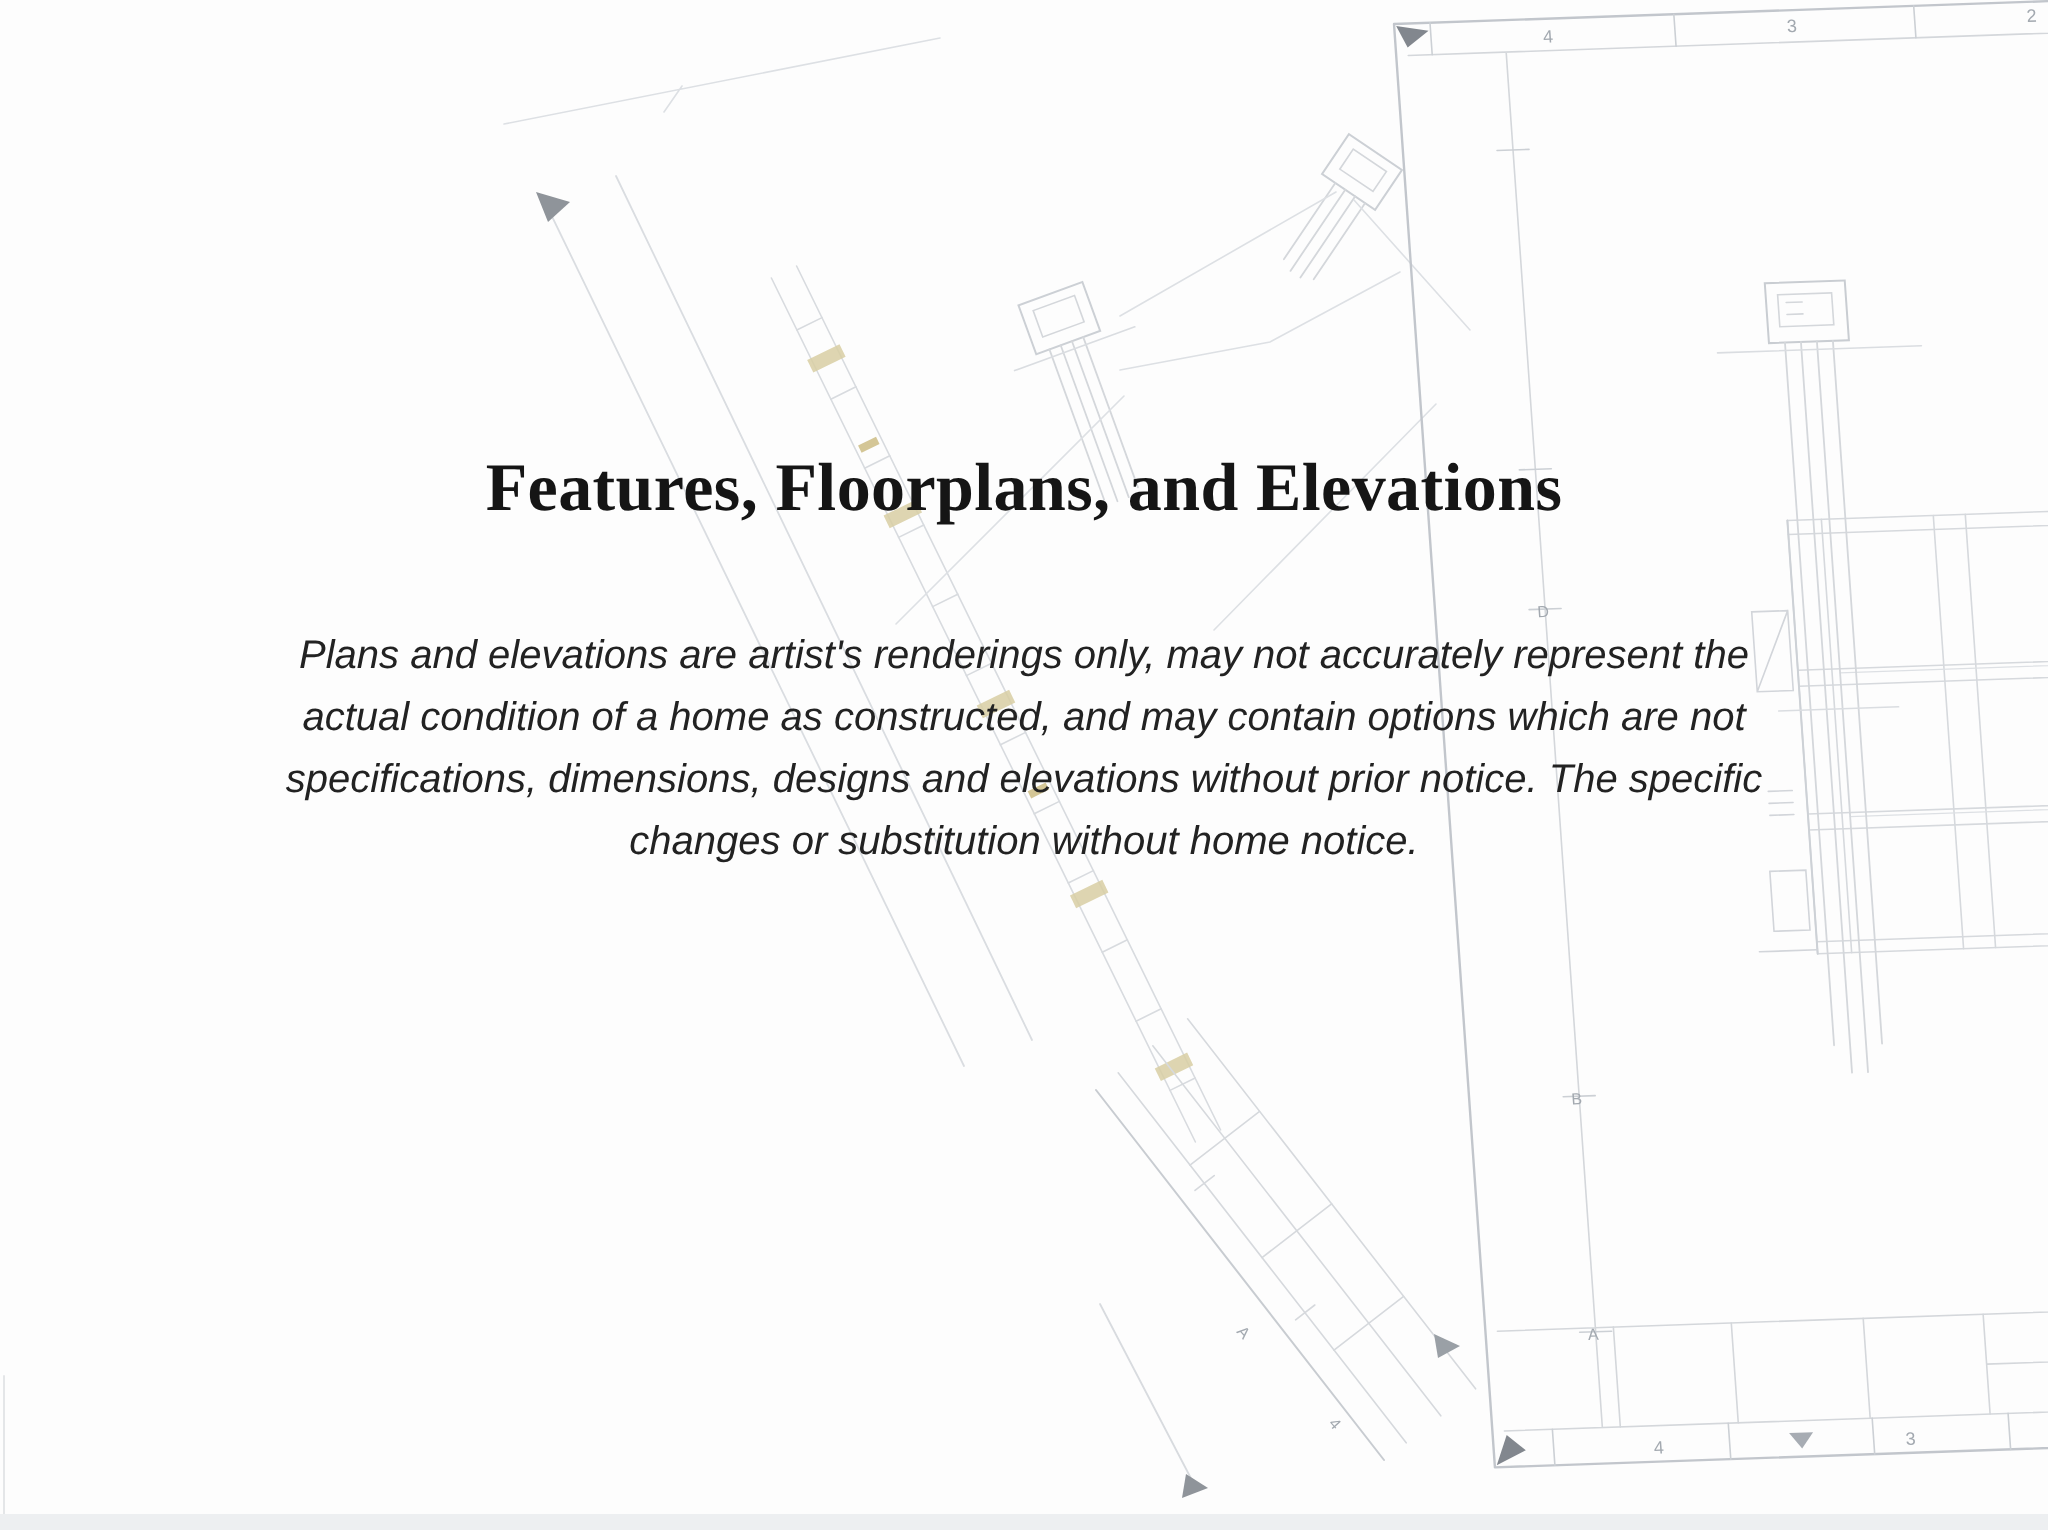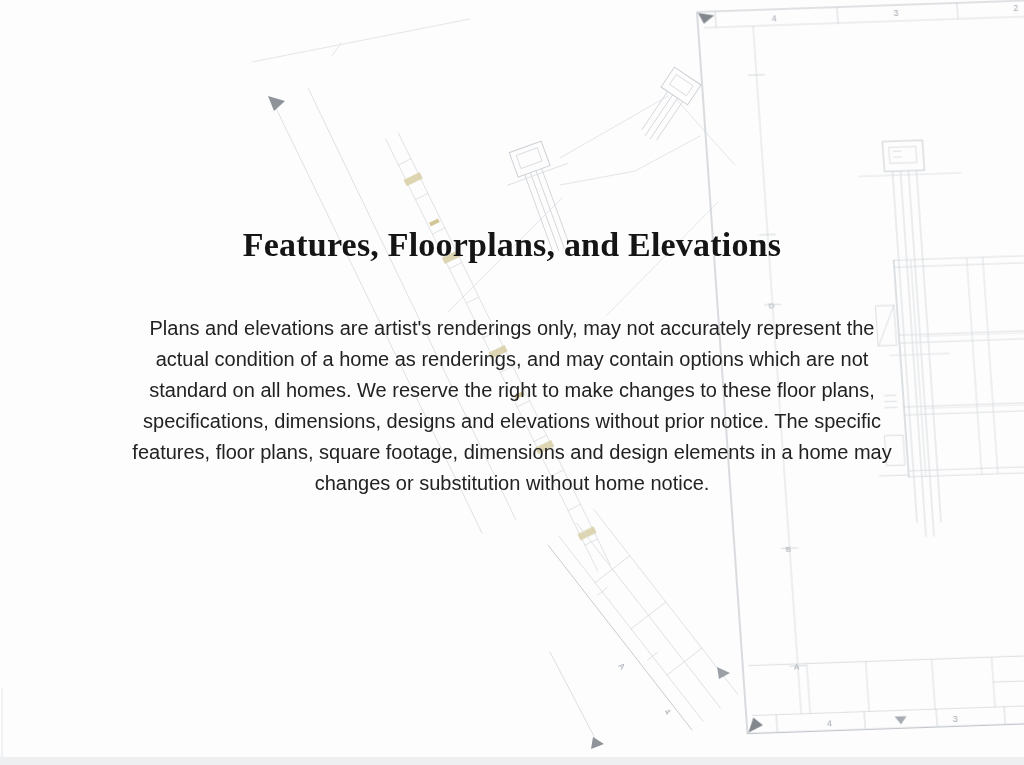--- a/index.html
+++ b/index.html
@@ -21,21 +21,21 @@
     letter-spacing:0.2px;
     color:#151515;
   }
   .disclaimer{
     position:absolute;left:0;top:313px;width:100%;
     text-align:center;
     font-size:20px;
     color:#222222;
   }
   .disclaimer .line{
-    height:31px;line-height:31px;white-space:nowrap;
+    height:31px;line-height:31px;white-space:nowrap;font-style:italic;
   }
   .ruler-label{
     font-family:"Liberation Sans", sans-serif;
     fill:#a3a9b0;
   }
 </style>
 </head>
 <body>
 
 <div class="canvas">
@@ -141,20 +141,18 @@
       </g>
     </g>
 
     <rect x="0" y="757" width="1024" height="8" fill="#edeff1"></rect>
   </svg>
 
   <h1 class="page-title">Features, Floorplans, and Elevations</h1>
 
   <div class="disclaimer">
     <div class="line">Plans and elevations are artist's renderings only, may not accurately represent the</div>
-    <div class="line">actual condition of a home as renderings, and may contain options which are not</div>
-    <div class="line">standard on all homes. We reserve the right to make changes to these floor plans,</div>
+    <div class="line">actual condition of a home as constructed, and may contain options which are not</div>
     <div class="line">specifications, dimensions, designs and elevations without prior notice. The specific</div>
-    <div class="line">features, floor plans, square footage, dimensions and design elements in a home may</div>
     <div class="line">changes or substitution without home notice.</div>
   </div>
 
 </div>
 
 </body></html>

